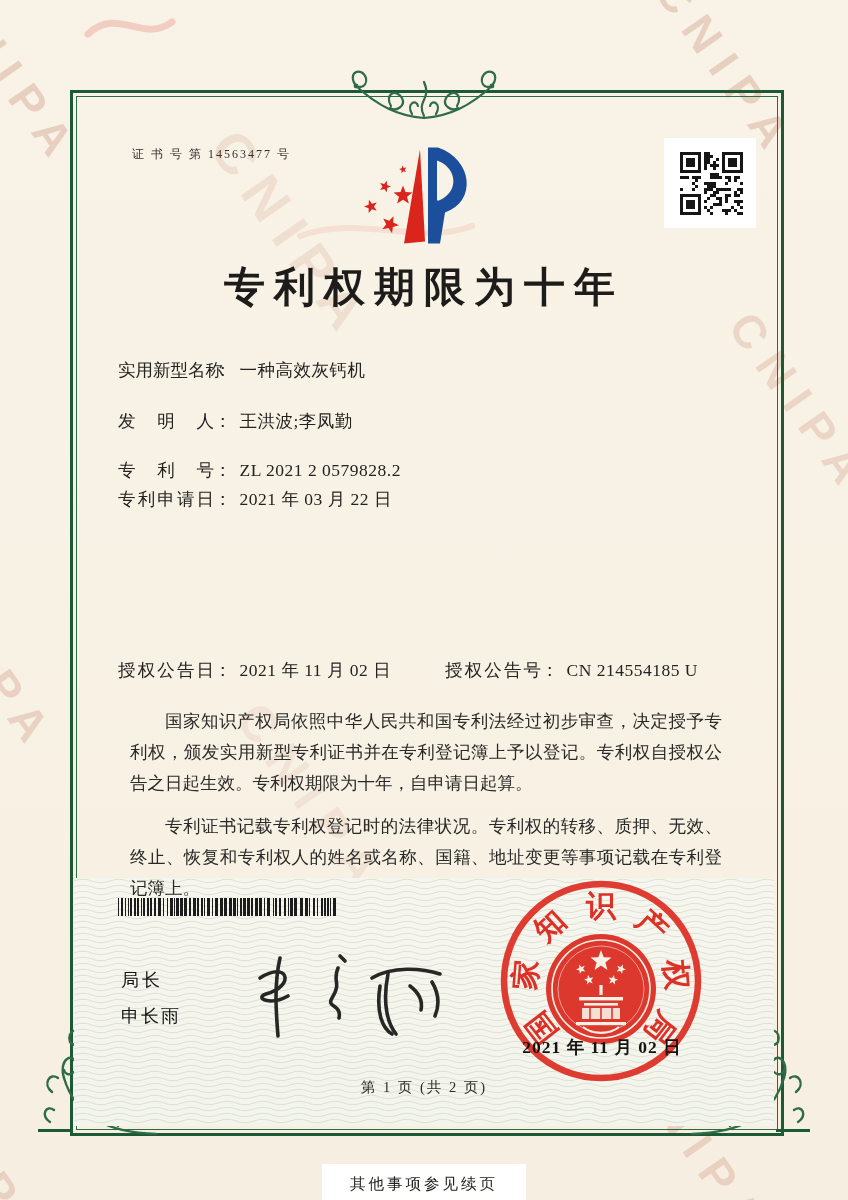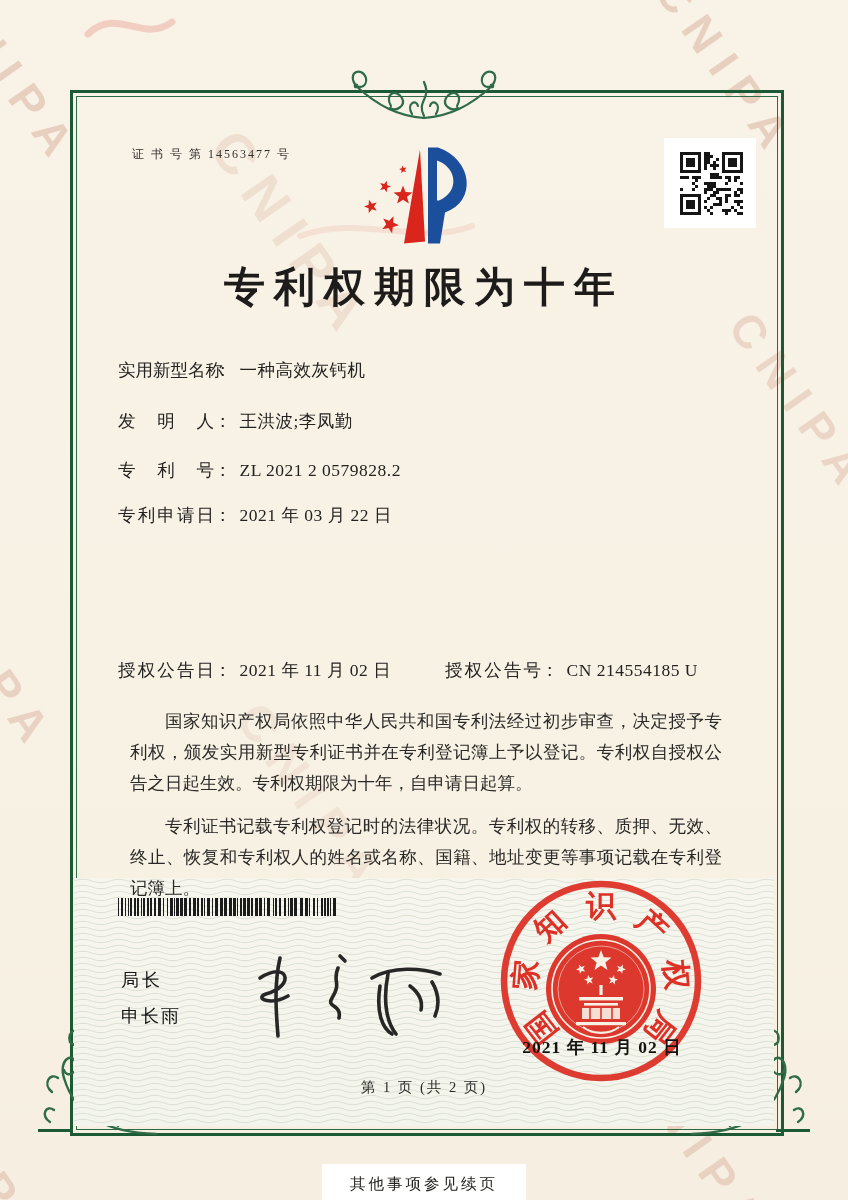--- a/index.html
+++ b/index.html
@@ -296,21 +296,21 @@
 
   <div class="row" style="top:358px">
     <span class="f-label">实用新型名称</span><span class="f-colon">：</span><span class="f-value">一种高效灰钙机</span>
   </div>
   <div class="row" style="top:409px">
     <span class="f-label">发明人</span><span class="f-colon">：</span><span class="f-value">王洪波;李凤勤</span>
   </div>
   <div class="row" style="top:458px">
     <span class="f-label">专利号</span><span class="f-colon">：</span><span class="f-value">ZL 2021 2 0579828.2</span>
   </div>
-  <div class="row" style="top:503px">
+  <div class="row" style="top:487px">
     <span class="f-label">专利申请日</span><span class="f-colon">：</span><span class="f-value">2021 年 03 月 22 日</span>
   </div>
   <div class="row" style="top:658px">
     <span class="f-label">授权公告日</span><span class="f-colon">：</span><span class="f-value">2021 年 11 月 02 日</span>
     <span class="pair2">
       <span class="f-label">授权公告号</span><span class="f-colon">：</span><span class="f-value">CN 214554185 U</span>
     </span>
   </div>
 
   <div class="paras">

